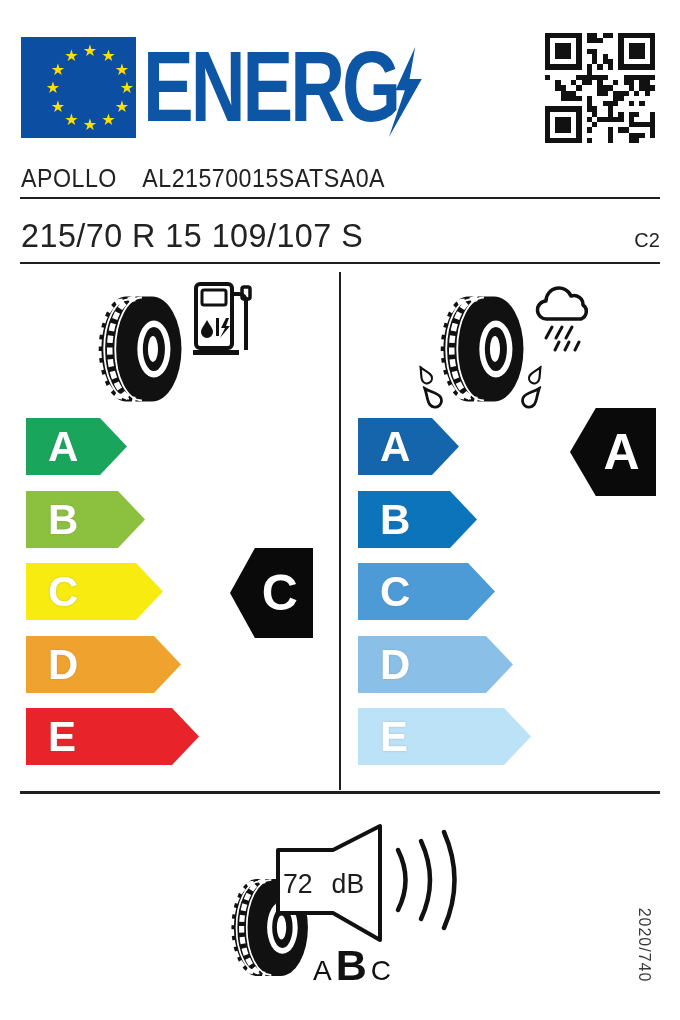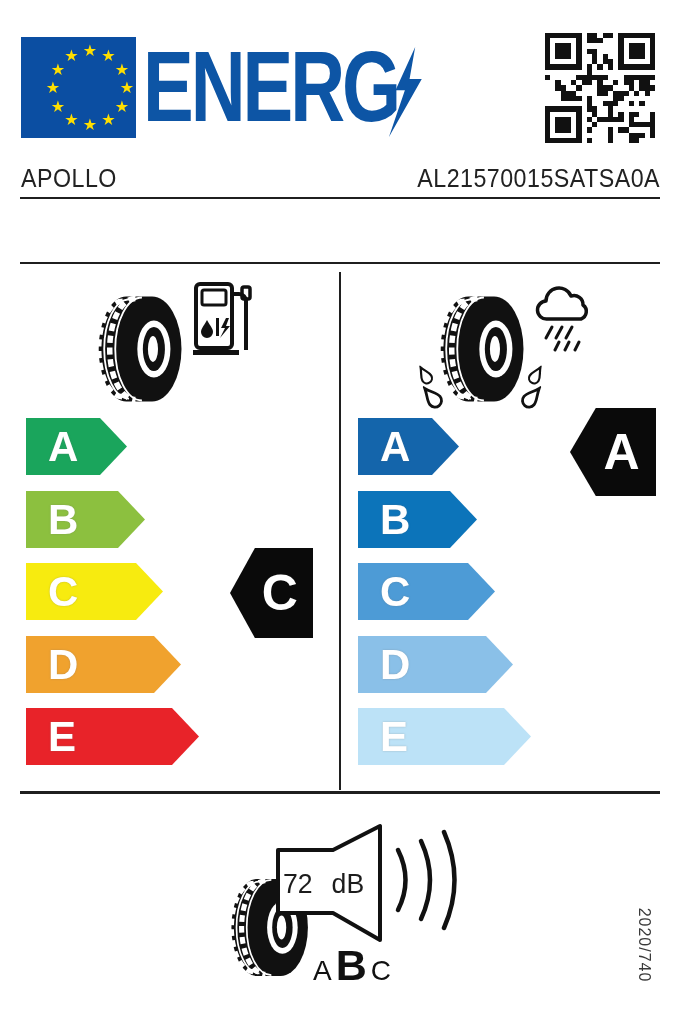--- a/index.html
+++ b/index.html
@@ -8,21 +8,21 @@
   .abs{position:absolute;}
   .hrule{position:absolute;left:20px;width:640px;background:#1f1f1f;}
   
   .flag{position:absolute;left:21px;top:37px;width:115px;height:101px;background:#0b4ea2;}
   .flag .star{position:absolute;color:#ffdf00;font-size:16px;line-height:16px;transform:translate(-50%,-50%);}
   .energ{position:absolute;left:143px;top:42px;font-size:100px;line-height:88px;font-weight:bold;
          letter-spacing:-4px;color:#0d55a5;transform:scaleX(0.76);transform-origin:left center;white-space:nowrap;}
   .bolt{position:absolute;left:384px;top:47px;}
   .qr{position:absolute;left:545px;top:33px;}
   
-  .brandrow{position:absolute;left:21px;right:20px;top:164px;height:28px;display:flex;justify-content:space-between;align-items:baseline;}
+  .brandrow{position:absolute;left:21px;right:20px;top:164px;height:28px;display:flex;align-items:baseline;}
   .brand{font-size:25px;letter-spacing:.5px;transform:scaleX(.93);transform-origin:left center;}
   .typeid{font-size:25px;letter-spacing:.5px;transform:scaleX(.93);transform-origin:right center;}
   .sizerow{position:absolute;left:21px;right:20px;top:216px;height:42px;display:flex;justify-content:space-between;align-items:baseline;}
   .tsize{font-size:34px;letter-spacing:.5px;transform:scaleX(.95);transform-origin:left center;}
   .tclass{font-size:21px;transform:scaleX(.95);transform-origin:right center;}
   
   .vdivider{position:absolute;left:339px;top:272px;width:2px;height:518px;background:#1f1f1f;}
   .arrow-row{position:absolute;height:57px;display:flex;align-items:center;
              clip-path:polygon(0 0, calc(100% - 27px) 0, 100% 50%, calc(100% - 27px) 100%, 0 100%);
              filter:drop-shadow(0 0 1px #b5b5b5);}
@@ -295,20 +295,24 @@
       <rect x="80" y="100" width="5" height="5" fill="#111"></rect>
       <rect x="85" y="100" width="5" height="5" fill="#111"></rect>
     </svg>
 
   <div class="brandrow">
     <span class="brand">APOLLO</span>
     <span class="typeid">AL21570015SATSA0A</span>
   </div>
   <div class="hrule" style="top:197px;height:2px;"></div>
 
+  <div class="sizerow">
+    <span class="tsize">215/70 R 15 109/107 S</span>
+    <span class="tclass">C2</span>
+  </div>
   <div class="hrule" style="top:262px;height:2px;"></div>
 
   <div class="vdivider"></div>
 
   <svg class="abs" style="left:95px;top:291px;" width="92" height="116" viewBox="0 0 100 120">
       <use href="#tire"></use>
     </svg>
 
   <svg class="abs" style="left:193px;top:280px;" width="60" height="80" viewBox="0 0 60 80">
     <rect x="3" y="4" width="36" height="64" rx="4" fill="#fff" stroke="#111" stroke-width="4"></rect>

